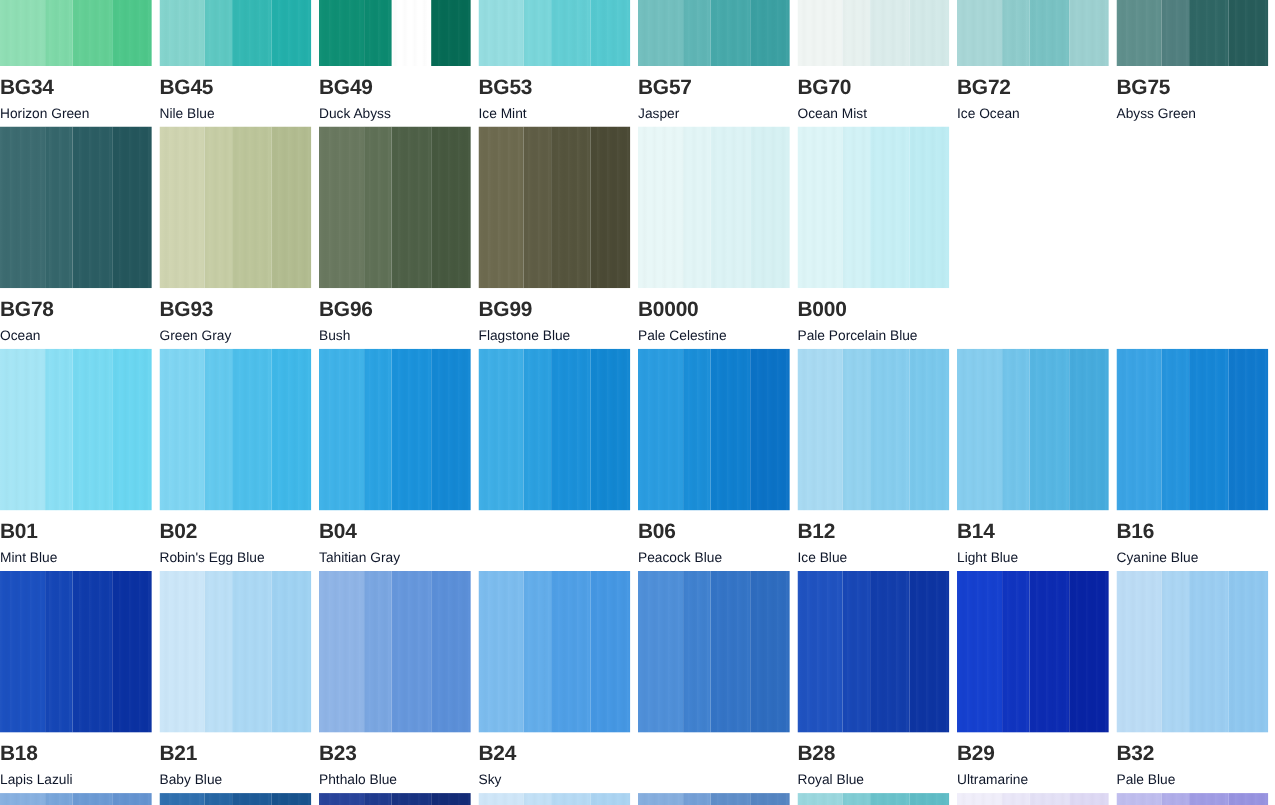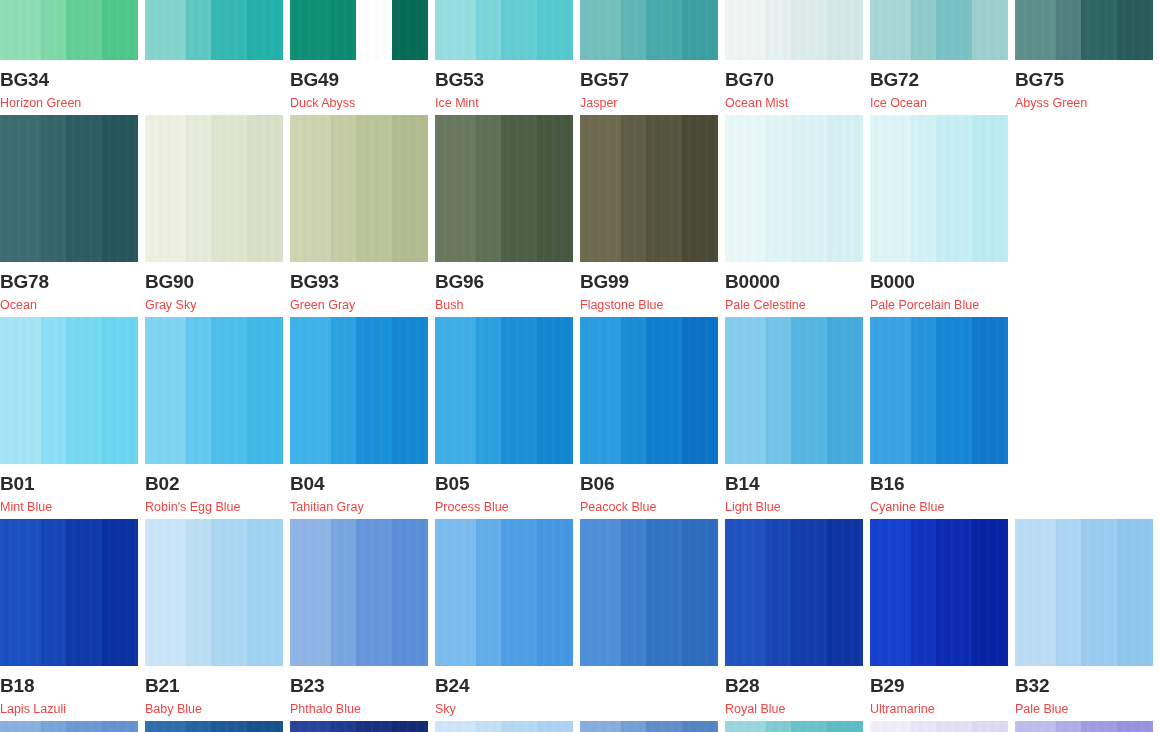--- a/index.html
+++ b/index.html
@@ -84,21 +84,21 @@
     color: #2b2b2b;
     line-height: 1.05;
     letter-spacing: -0.2px;
     white-space: nowrap;
   }
 
   .swatch-name {
     margin-top: 7px;
     font-size: 12.5px;
     font-weight: normal;
-    color: #ef4444;
+    color: #0f172a;
     line-height: 1.1;
     white-space: nowrap;
   }
 </style>
 </head>
 <body>
 
 <div id="swatch-grid">
     <div class="swatch-row">
       <div class="swatch-cell">
@@ -113,20 +113,24 @@
           <div class="swatch-name">Horizon Green</div>
         </div>
       </div>
       <div class="swatch-cell">
         <div class="swatch-chip">
           <div class="band band-a" style="background: rgb(132, 212, 205);"></div>
           <div class="band band-b" style="background: rgb(94, 200, 194);"></div>
           <div class="band band-c" style="background: rgb(52, 184, 179);"></div>
           <div class="band band-d" style="background: rgb(35, 176, 171);"></div>
         </div>
+        <div class="swatch-meta">
+          <div class="swatch-code">BG45</div>
+          <div class="swatch-name">Nile Blue</div>
+        </div>
       </div>
       <div class="swatch-cell">
         <div class="swatch-chip">
           <div class="band band-a" style="background: rgb(15, 143, 116);"></div>
           <div class="band band-b" style="background: rgb(12, 138, 112);"></div>
           <div class="band band-c"></div>
           <div class="band band-d" style="background: rgb(6, 107, 85);"></div>
         </div>
         <div class="swatch-meta">
           <div class="swatch-code">BG49</div>
@@ -202,32 +206,20 @@
           <div class="band band-c" style="background: rgb(43, 93, 99);"></div>
           <div class="band band-d" style="background: rgb(36, 86, 92);"></div>
         </div>
         <div class="swatch-meta">
           <div class="swatch-code">BG78</div>
           <div class="swatch-name">Ocean</div>
         </div>
       </div>
       <div class="swatch-cell">
         <div class="swatch-chip">
-          <div class="band band-a" style="background: rgb(238, 240, 226);"></div>
-          <div class="band band-b" style="background: rgb(231, 235, 217);"></div>
-          <div class="band band-c" style="background: rgb(223, 229, 207);"></div>
-          <div class="band band-d" style="background: rgb(217, 224, 200);"></div>
-        </div>
-        <div class="swatch-meta">
-          <div class="swatch-code">BG90</div>
-          <div class="swatch-name">Gray Sky</div>
-        </div>
-      </div>
-      <div class="swatch-cell">
-        <div class="swatch-chip">
           <div class="band band-a" style="background: rgb(207, 212, 176);"></div>
           <div class="band band-b" style="background: rgb(198, 205, 165);"></div>
           <div class="band band-c" style="background: rgb(188, 197, 154);"></div>
           <div class="band band-d" style="background: rgb(178, 188, 144);"></div>
         </div>
         <div class="swatch-meta">
           <div class="swatch-code">BG93</div>
           <div class="swatch-name">Green Gray</div>
         </div>
       </div>
@@ -317,39 +309,47 @@
           <div class="swatch-name">Tahitian Gray</div>
         </div>
       </div>
       <div class="swatch-cell">
         <div class="swatch-chip">
           <div class="band band-a" style="background: rgb(62, 174, 230);"></div>
           <div class="band band-b" style="background: rgb(43, 160, 224);"></div>
           <div class="band band-c" style="background: rgb(26, 144, 217);"></div>
           <div class="band band-d" style="background: rgb(18, 135, 210);"></div>
         </div>
-        <div class="swatch-meta">
-          <div class="swatch-code">B05</div>
-          <div class="swatch-name">Process Blue</div>
-        </div>
       </div>
       <div class="swatch-cell">
         <div class="swatch-chip">
           <div class="band band-a" style="background: rgb(42, 156, 224);"></div>
           <div class="band band-b" style="background: rgb(26, 142, 216);"></div>
           <div class="band band-c" style="background: rgb(15, 127, 207);"></div>
           <div class="band band-d" style="background: rgb(11, 114, 198);"></div>
         </div>
         <div class="swatch-meta">
           <div class="swatch-code">B06</div>
           <div class="swatch-name">Peacock Blue</div>
         </div>
       </div>
       <div class="swatch-cell">
         <div class="swatch-chip">
+          <div class="band band-a" style="background: rgb(168, 218, 242);"></div>
+          <div class="band band-b" style="background: rgb(147, 210, 239);"></div>
+          <div class="band band-c" style="background: rgb(134, 205, 238);"></div>
+          <div class="band band-d" style="background: rgb(122, 200, 236);"></div>
+        </div>
+        <div class="swatch-meta">
+          <div class="swatch-code">B12</div>
+          <div class="swatch-name">Ice Blue</div>
+        </div>
+      </div>
+      <div class="swatch-cell">
+        <div class="swatch-chip">
           <div class="band band-a" style="background: rgb(134, 205, 238);"></div>
           <div class="band band-b" style="background: rgb(114, 196, 234);"></div>
           <div class="band band-c" style="background: rgb(86, 182, 227);"></div>
           <div class="band band-d" style="background: rgb(70, 171, 221);"></div>
         </div>
         <div class="swatch-meta">
           <div class="swatch-code">B14</div>
           <div class="swatch-name">Light Blue</div>
         </div>
       </div>

